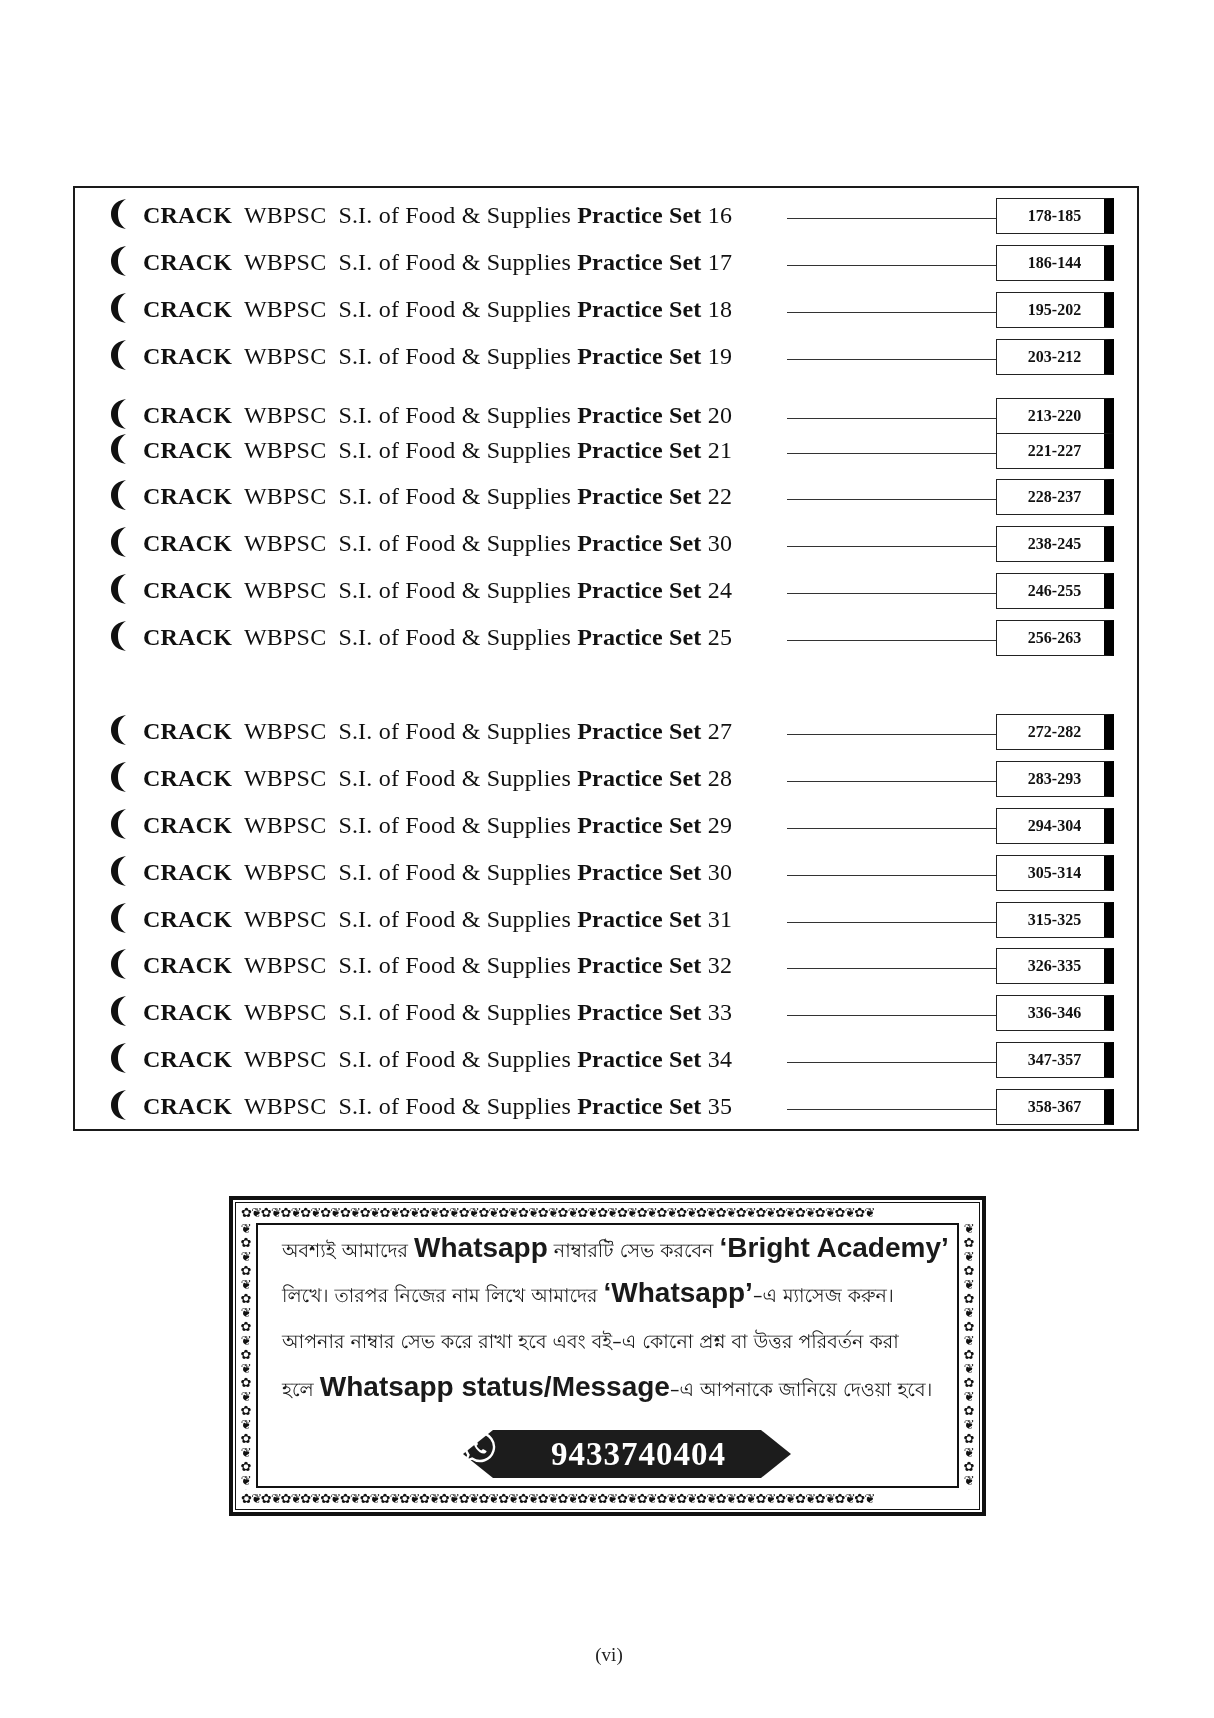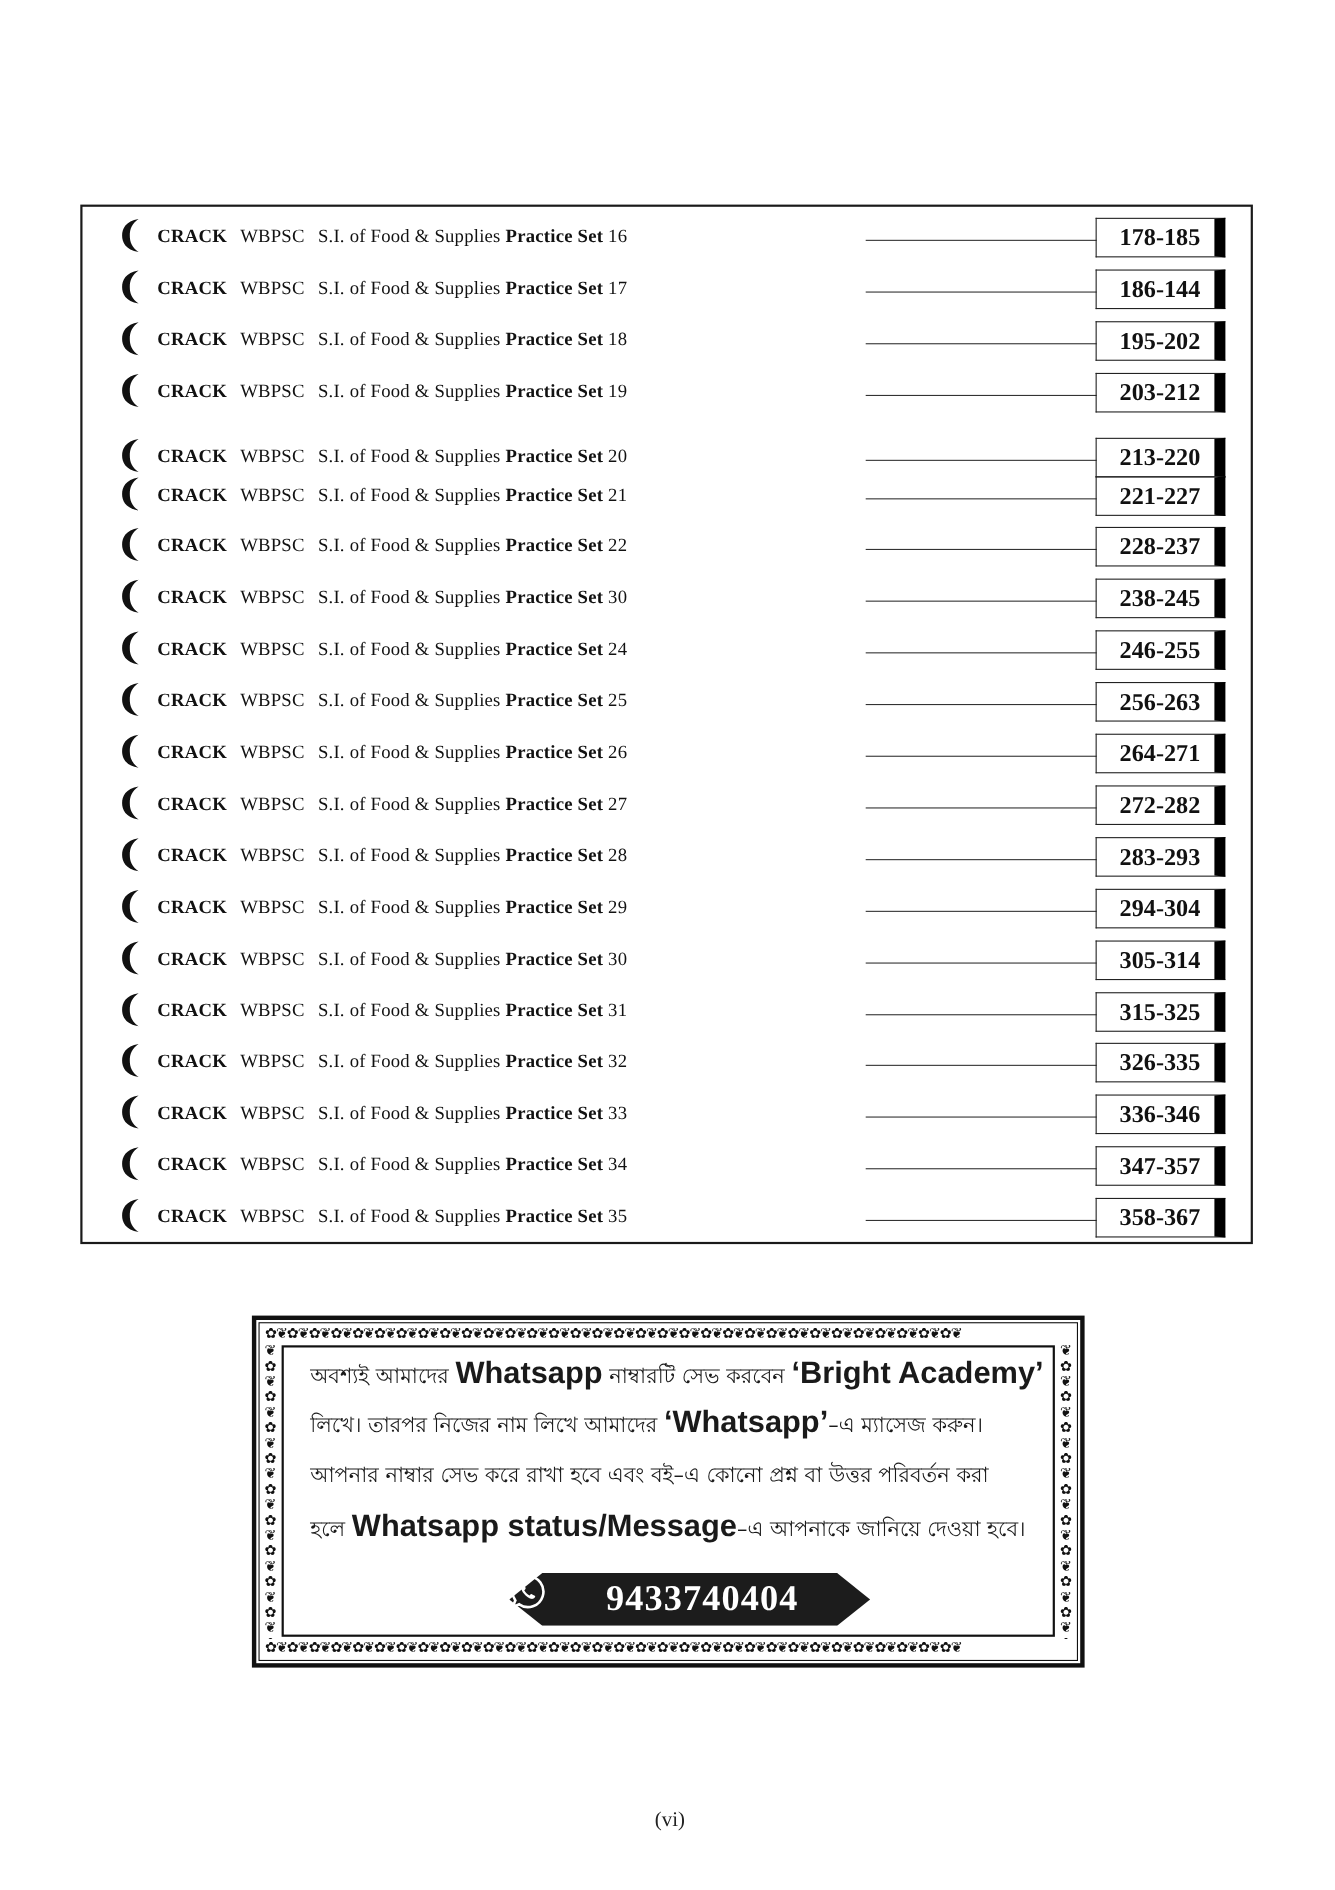--- a/index.html
+++ b/index.html
@@ -5,29 +5,29 @@
   html, body { margin: 0; padding: 0; background: #ffffff; }
   body { width: 1214px; height: 1718px; position: relative; overflow: hidden;
          font-family: "DejaVu Serif", "Liberation Serif", serif; color: #111; }
 
   .toc-box { position: absolute; left: 73px; top: 186px; width: 1066px; height: 945px;
              border: 2px solid #1a1a1a; box-sizing: border-box; }
 
   .toc-row { position: absolute; left: 0; width: 100%; height: 36px; }
   .bracket { position: absolute; left: 35px; top: 0; width: 18px; height: 32px; }
   .entry { position: absolute; left: 68px; top: 3px; font-family: "Liberation Serif", serif;
-           font-size: 17px; line-height: 28px; white-space: nowrap; letter-spacing: 0.2px; }
+           font-size: 24px; line-height: 28px; white-space: nowrap; letter-spacing: 0.2px; }
   .entry .b { font-weight: bold; }
   .entry .w1 { margin-left: 12px; }
   .entry .w2 { margin-left: 12px; }
   .leader { position: absolute; left: 712px; width: 210px; top: 20px; height: 0;
             border-top: 1.5px solid #333; }
   .pages { position: absolute; left: 921px; top: 0; width: 118px; height: 36px;
            box-sizing: border-box; border: 1.5px solid #222; border-right: 10px solid #000;
-           font-family: "Liberation Serif", serif; font-weight: bold; font-size: 22px;
+           font-family: "Liberation Serif", serif; font-weight: bold; font-size: 16px;
            line-height: 33px; text-align: center; padding-left: 8px; }
 
   .wa-outer { position: absolute; left: 229px; top: 1196px; width: 757px; height: 320px;
               box-sizing: border-box; border: 4px solid #111; outline: 1px solid #111; outline-offset: -7px; }
   .orn { position: absolute; overflow: hidden; font-family: "DejaVu Sans", sans-serif;
          color: #111; white-space: nowrap; }
   .orn-top { left: 8px; right: 8px; top: 5px; height: 16px; font-size: 13px; line-height: 16px; letter-spacing: -1px; }
   .orn-bottom { left: 8px; right: 8px; bottom: 5px; height: 16px; font-size: 13px; line-height: 16px; letter-spacing: -1px; }
   .orn-left { left: 5px; top: 22px; bottom: 22px; width: 16px; font-size: 13px; line-height: 14px; white-space: normal; text-align: center; }
   .orn-right { right: 5px; top: 22px; bottom: 22px; width: 16px; font-size: 13px; line-height: 14px; white-space: normal; text-align: center; }
@@ -123,28 +123,20 @@
       <div class="leader"></div>
       <div class="pages">246-255</div>
     </div>
     <div class="toc-row" style="top: 432.1px;">
       <svg class="bracket" viewBox="0 0 18 32">
         <path d="M16 1 C4 3 1 10 1 16 C1 22 4 29 16 31 C10 27 8 22 8 16 C8 10 10 5 16 1 Z" fill="#111"></path>
       </svg>
       <div class="entry"><span class="b">CRACK</span><span class="w1">WBPSC</span><span class="w2">S.I. of Food &amp; Supplies</span> <span class="b">Practice Set</span> <span>25</span></div>
       <div class="leader"></div>
       <div class="pages">256-263</div>
-    </div>
-    <div class="toc-row" style="top: 479px;">
-      <svg class="bracket" viewBox="0 0 18 32">
-        <path d="M16 1 C4 3 1 10 1 16 C1 22 4 29 16 31 C10 27 8 22 8 16 C8 10 10 5 16 1 Z" fill="#111"></path>
-      </svg>
-      <div class="entry"><span class="b">CRACK</span><span class="w1">WBPSC</span><span class="w2">S.I. of Food &amp; Supplies</span> <span class="b">Practice Set</span> <span>26</span></div>
-      <div class="leader"></div>
-      <div class="pages">264-271</div>
     </div>
     <div class="toc-row" style="top: 525.9px;">
       <svg class="bracket" viewBox="0 0 18 32">
         <path d="M16 1 C4 3 1 10 1 16 C1 22 4 29 16 31 C10 27 8 22 8 16 C8 10 10 5 16 1 Z" fill="#111"></path>
       </svg>
       <div class="entry"><span class="b">CRACK</span><span class="w1">WBPSC</span><span class="w2">S.I. of Food &amp; Supplies</span> <span class="b">Practice Set</span> <span>27</span></div>
       <div class="leader"></div>
       <div class="pages">272-282</div>
     </div>
     <div class="toc-row" style="top: 572.8px;">

